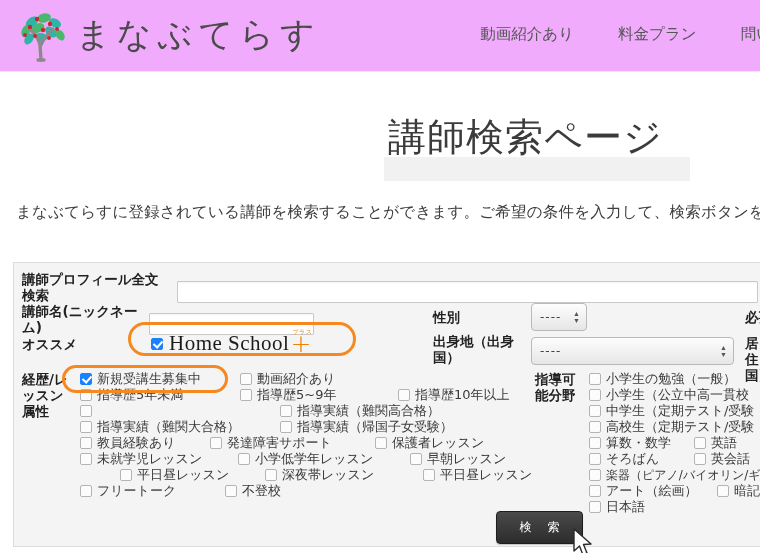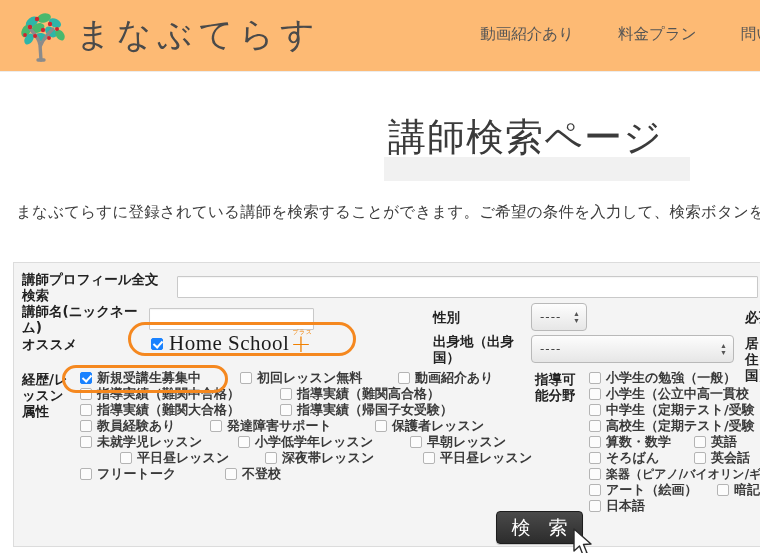--- a/index.html
+++ b/index.html
@@ -4,21 +4,21 @@
 <style>
   html,body{margin:0;padding:0;}
   body{
     width:760px;height:553px;overflow:hidden;background:#ffffff;
     font-family:"Liberation Sans","DejaVu Sans",sans-serif;
     color:#333;
     -webkit-font-smoothing:antialiased;
   }
   
   .header{
-    position:relative;height:72px;width:760px;background:#fdba74;
+    position:relative;height:72px;width:760px;background:#f0abfc;
     border-bottom:1px solid #ececec;box-sizing:border-box;
   }
   .logo-wrap{position:absolute;left:14px;top:8px;display:flex;align-items:center;}
   .logo-mark{width:56px;height:56px;display:block;}
   .logo-text{
     font-size:34px;letter-spacing:6px;color:#4a4a4a;margin-left:6px;
     font-family:"DejaVu Sans",sans-serif;font-weight:400;line-height:1;
     padding-bottom:4px;
   }
   .nav{position:absolute;right:-12px;top:24px;display:flex;align-items:center;}
@@ -38,21 +38,21 @@
   .lead{
     position:absolute;left:16px;top:202px;font-size:15.5px;color:#3d3d3d;
     font-family:"DejaVu Sans",sans-serif;white-space:nowrap;letter-spacing:.2px;
   }
   
   .panel{
     position:absolute;left:13px;top:262px;width:752px;height:285px;
     background:#f4f4f4;border:1px solid #dcdcdc;box-sizing:border-box;
     overflow:hidden;
   }
-  .row{position:absolute;display:flex;align-items:center;}
+  .row{position:absolute;display:flex;align-items:flex-end;}
   .lbl{
     font-size:13.5px;color:#222;font-weight:bold;line-height:16px;
     font-family:"DejaVu Sans",sans-serif;
   }
   .txtinput{
     background:#fff;border:1px solid #c9c9c9;height:22px;box-sizing:border-box;
     border-radius:1px;box-shadow:inset 0 1px 1px rgba(0,0,0,.04);
   }
   .sel{
     appearance:none;-webkit-appearance:none;
@@ -62,21 +62,21 @@
     font-family:"DejaVu Sans",sans-serif;
     position:relative;
   }
   .selwrap{position:relative;display:inline-block;}
   .selarrows{
     position:absolute;right:7px;top:50%;transform:translateY(-50%);
     font-size:7px;line-height:7px;color:#555;pointer-events:none;text-align:center;
   }
   
   .cbgroup{position:absolute;}
-  .cbline{display:flex;align-items:flex-start;height:16px;white-space:nowrap;font-weight:bold;}
+  .cbline{display:flex;align-items:center;height:16px;white-space:nowrap;}
   .cbitem{display:flex;align-items:center;margin-right:10px;}
   .cb{
     width:12px;height:12px;border:1px solid #b4b4b4;background:#fcfcfc;
     border-radius:2px;box-sizing:border-box;display:inline-block;flex:none;
   }
   .cb.checked{
     background:#1a82ff;border-color:#1a82ff;position:relative;
   }
   .cb.checked:after{
     content:"";position:absolute;left:3px;top:0px;width:4px;height:7px;
@@ -104,21 +104,21 @@
   }
   
   .hl{
     position:absolute;border:3px solid #f5881f;border-radius:24px;
     box-sizing:border-box;pointer-events:none;
   }
   
   .searchbtn{
     position:absolute;left:496px;top:511px;width:85px;height:31px;
     background:linear-gradient(#4a4a4a,#2c2c2c);border:1px solid #1d1d1d;
-    border-radius:4px;color:#fff;font-size:19px;letter-spacing:6px;
+    border-radius:4px;color:#fff;font-size:12px;letter-spacing:6px;
     display:flex;align-items:center;justify-content:center;
     font-family:"DejaVu Sans",sans-serif;box-shadow:0 1px 1px rgba(0,0,0,.2);
     text-indent:6px;cursor:pointer;
   }
   .cursor{position:absolute;left:572px;top:528px;width:22px;height:30px;}
 </style>
 </head>
 <body>
 
 <div class="header">
@@ -219,33 +219,42 @@
     <div class="lbl">ッスン</div>
     <div class="lbl">属性</div>
   </div>
 
   <div class="cbgroup" style="left:66px;top:108px;">
     <div class="cbline">
       <span class="cbitem" style="width:150px;">
           <span class="cb checked"></span>
           <span class="cbtxt">新規受講生募集中</span>
         </span>
+      <span class="cbitem">
+          <span class="cb"></span>
+          <span class="cbtxt">動画紹介あり</span>
+        </span>
+    </div>
+    <div class="cbline">
+      <span class="cbitem" style="width:150px;">
+          <span class="cb"></span>
+          <span class="cbtxt">指導歴5年未満</span>
+        </span>
       <span class="cbitem" style="width:148px;">
           <span class="cb"></span>
-          <span class="cbtxt">初回レッスン無料</span>
-        </span>
-      <span class="cbitem">
-          <span class="cb"></span>
-          <span class="cbtxt">動画紹介あり</span>
+          <span class="cbtxt">指導歴5~9年</span>
+        </span>
+      <span class="cbitem">
+          <span class="cb"></span>
+          <span class="cbtxt">指導歴10年以上</span>
         </span>
     </div>
     <div class="cbline">
       <span class="cbitem" style="width:190px;">
           <span class="cb"></span>
-          <span class="cbtxt">指導実績（難関中合格）</span>
         </span>
       <span class="cbitem">
           <span class="cb"></span>
           <span class="cbtxt">指導実績（難関高合格）</span>
         </span>
     </div>
     <div class="cbline">
       <span class="cbitem" style="width:190px;">
           <span class="cb"></span>
           <span class="cbtxt">指導実績（難関大合格）</span>

